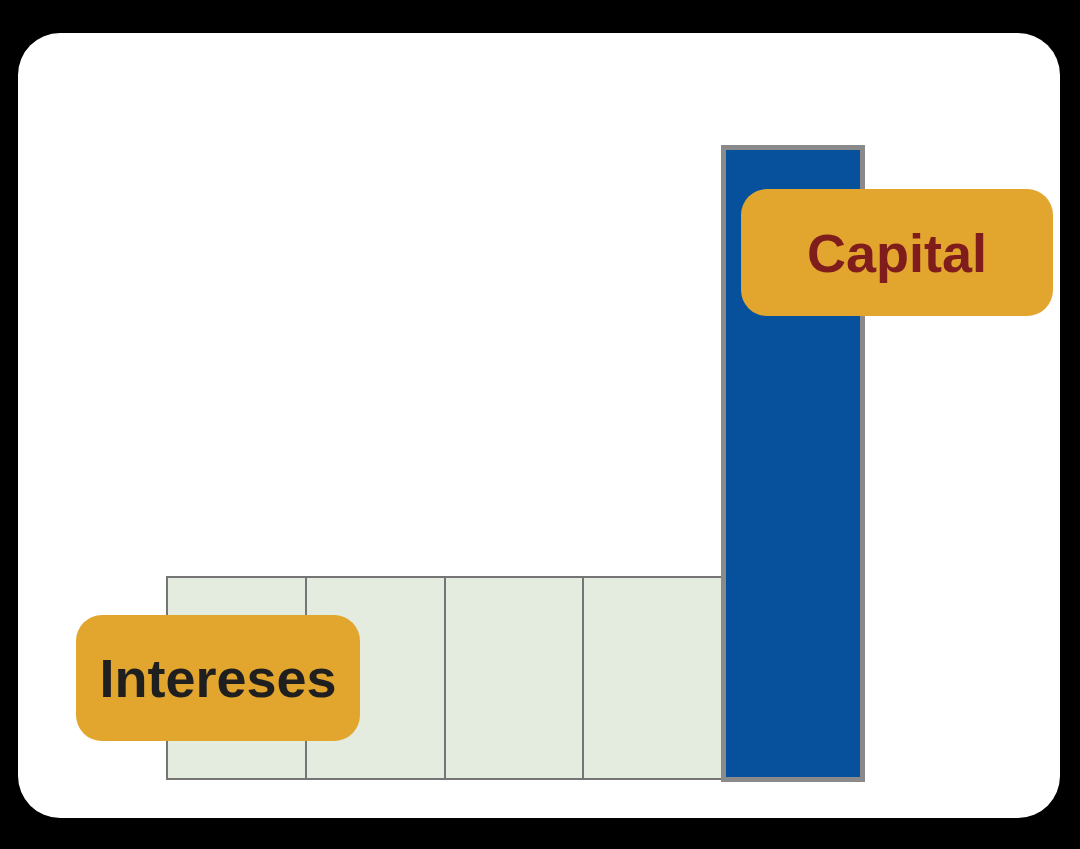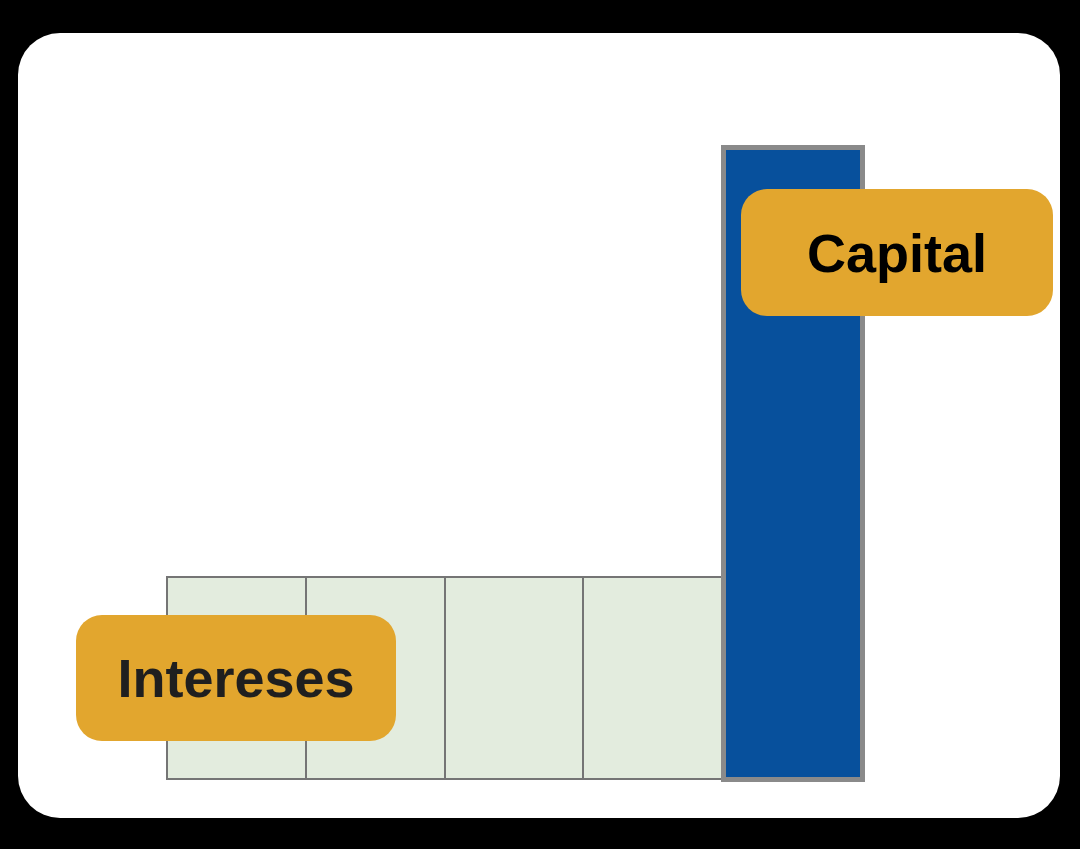--- a/index.html
+++ b/index.html
@@ -68,41 +68,41 @@
   }
   .tag-capital {
     left: 723px;
     top: 156px;
     width: 312px;
     height: 127px;
   }
   .tag-intereses {
     left: 58px;
     top: 582px;
-    width: 320px;
+    width: 284px;
     height: 126px;
   }
 </style>
 </head>
 <body>
 
 <div class="stage" style="background: rgb(0, 0, 0);">
   <div class="card" style="background: rgb(255, 255, 255);">
 
     <div class="interest-row" style="border-color: rgb(117, 117, 117);">
 
     <div class="interest-cell" style="background: rgb(227, 236, 222); border-right-color: rgb(117, 117, 117);"></div>
         <div class="interest-cell" style="background: rgb(227, 236, 222); border-right-color: rgb(117, 117, 117);"></div>
         <div class="interest-cell" style="background: rgb(227, 236, 222); border-right-color: rgb(117, 117, 117);"></div>
         <div class="interest-cell" style="background: rgb(227, 236, 222); border-right-color: rgb(117, 117, 117);"></div>
       </div>
 
     <div class="capital-bar" style="background: rgb(7, 80, 156); border-color: rgb(138, 138, 138);"></div>
 
-    <div class="tag tag-capital" style="background: rgb(226, 166, 46); color: #000000;">
+    <div class="tag tag-capital" style="background: rgb(226, 166, 46); color: #7f1d1d;">
       <span>Capital</span>
     </div>
 
     <div class="tag tag-intereses" style="background: rgb(226, 166, 46); color: rgb(31, 31, 31);">
       <span>Intereses</span>
     </div>
 
   </div>
 </div>
 

